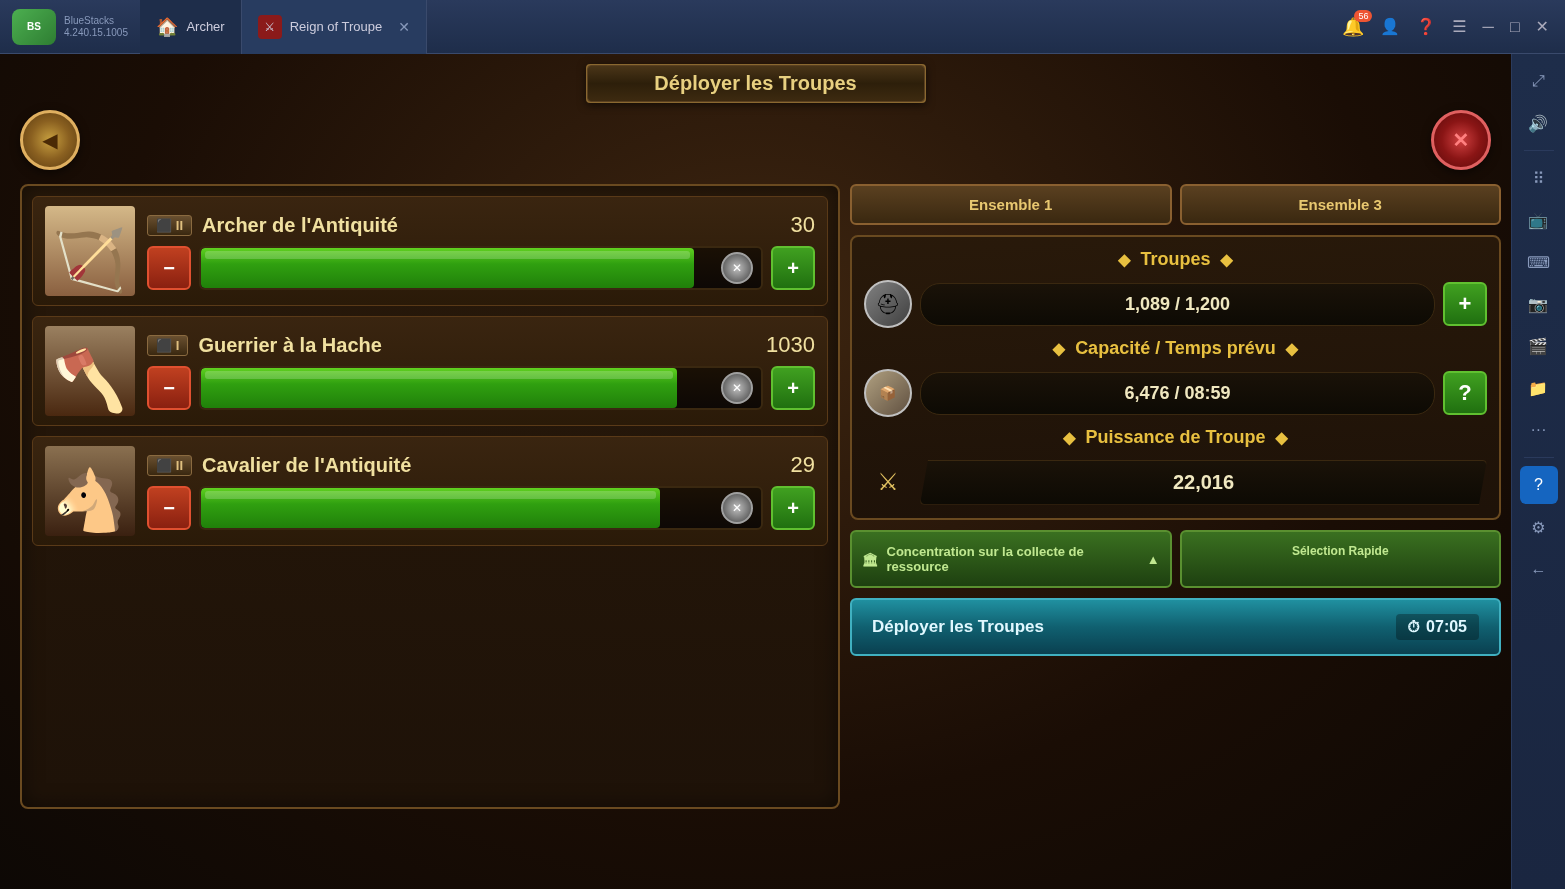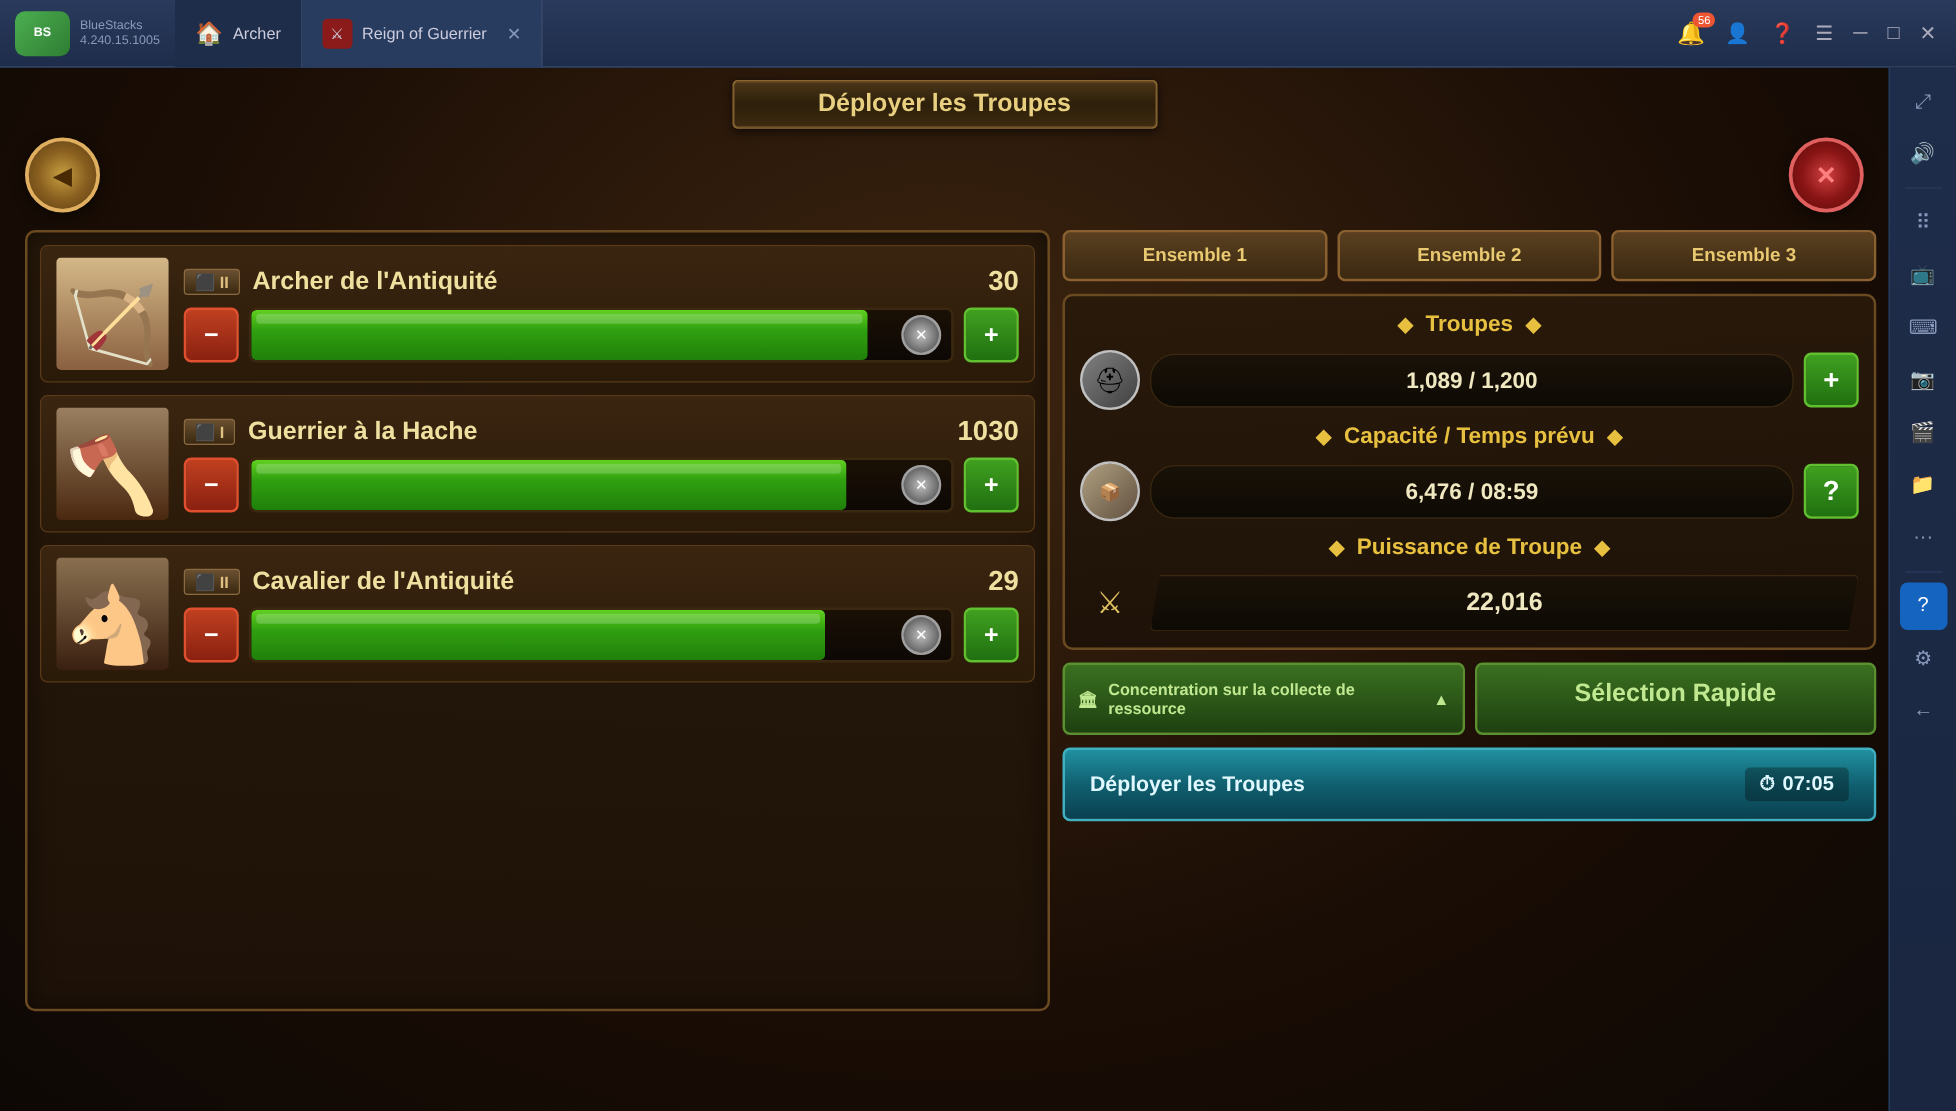--- a/index.html
+++ b/index.html
@@ -213,21 +213,21 @@
       border-radius: 3px;
       min-width: 30px; text-align: center;
     }
     .troop-name {
       color: #f0e0a0;
       font-size: 20px; font-weight: bold;
       flex: 1;
     }
     .troop-count {
       color: #f0e0a0;
-      font-size: 22px; font-weight: bold;
+      font-size: 22px; font-weight: normal;
       min-width: 60px; text-align: right;
     }
     .troop-controls {
       display: flex; align-items: center; gap: 8px;
     }
     .ctrl-btn-minus {
       width: 44px; height: 44px;
       background: linear-gradient(180deg, #c04020 0%, #8a2010 100%);
       border: 2px solid #e05030;
       border-radius: 6px;
@@ -402,21 +402,21 @@
       cursor: pointer;
       display: flex; align-items: center; gap: 8px;
     }
     .selection-rapide-btn {
       flex: 1;
       background: linear-gradient(180deg, #3a7020 0%, #1e4010 100%);
       border: 2px solid #5a9030;
       border-radius: 6px;
       padding: 12px 10px;
       color: #c0e890;
-      font-size: 20px; font-weight: bold;
+      font-size: 12px; font-weight: bold;
       cursor: pointer;
       text-align: center;
     }
 
     
     .deploy-btn {
       background: linear-gradient(180deg, #2090a0 0%, #106070 50%, #0a4050 100%);
       border: 2px solid #40b0c0;
       border-radius: 6px;
       padding: 14px 20px;
@@ -462,21 +462,21 @@
     </div>
   </div>
 
   <div class="topbar-tab">
     <span style="font-size:18px;">🏠</span>
     <span>Archer</span>
   </div>
 
   <div class="topbar-tab active">
     <div class="tab-icon">⚔</div>
-    <span>Reign of Guerrier</span>
+    <span>Reign of Troupe</span>
     <span style="color:#8899bb; margin-left:8px; font-size:14px;">✕</span>
   </div>
 
   <div class="topbar-right">
     <div class="notif-btn">
       🔔
       <span class="notif-badge">56</span>
     </div>
     <div class="topbar-icon">👤</div>
     <div class="topbar-icon">❓</div>
@@ -591,21 +591,20 @@
           </div>
         </div>
       </div>
 
     </div>
 
     <div class="right-panel">
 
       <div class="ensemble-tabs">
         <div class="ensemble-tab">Ensemble 1</div>
-        <div class="ensemble-tab">Ensemble 2</div>
         <div class="ensemble-tab">Ensemble 3</div>
       </div>
 
       <div class="stats-section">
         <div class="section-header">
           <span class="diamond-icon">◆</span>
           <span>Troupes</span>
           <span class="diamond-icon">◆</span>
         </div>
         <div class="stat-row">

